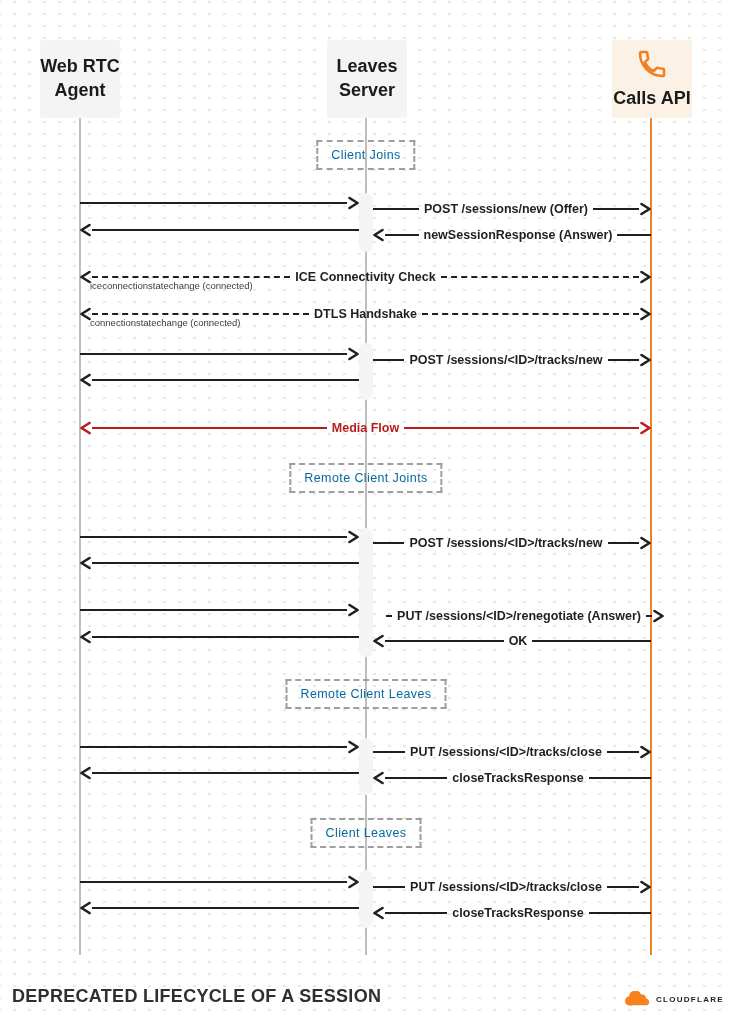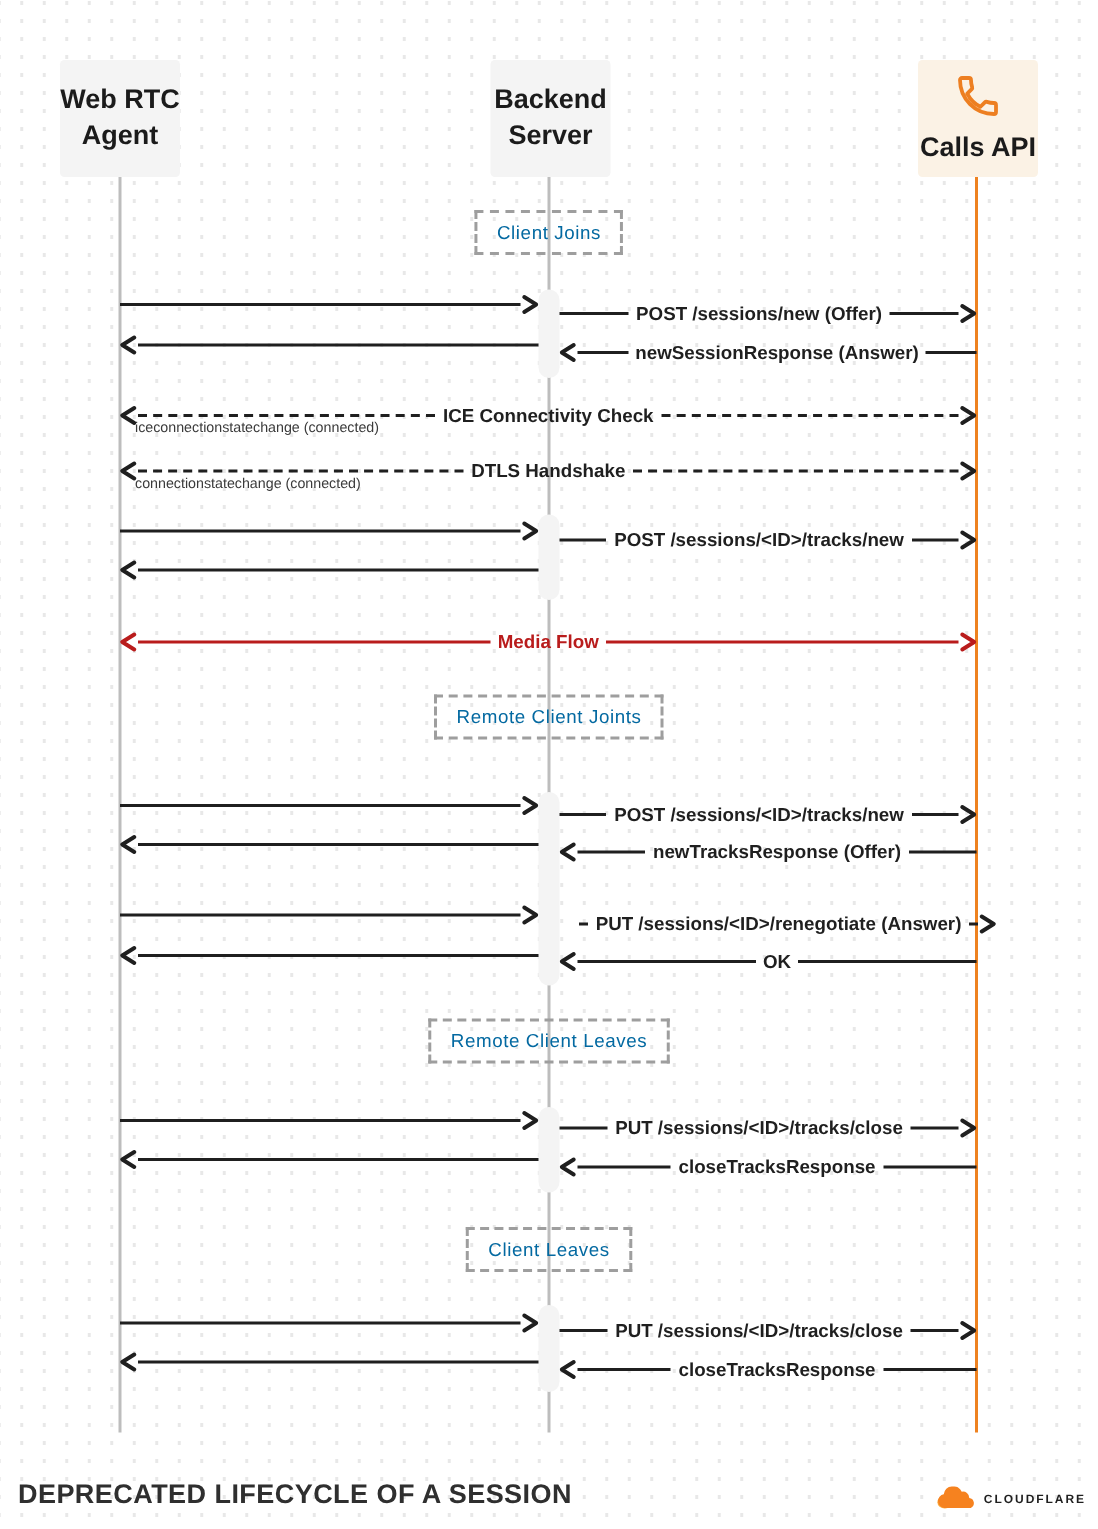--- a/index.html
+++ b/index.html
@@ -68,21 +68,21 @@
 
   <div class="lifeline webrtc"></div>
   <div class="lifeline backend"></div>
   <div class="lifeline calls"></div>
 
   <div class="actor webrtc">
     <span>Web RTC</span>
     <span>Agent</span>
   </div>
   <div class="actor backend">
-    <span>Backend</span>
+    <span>Leaves</span>
     <span>Server</span>
   </div>
   <div class="actor calls">
     <svg class="phone" width="32" height="32" viewBox="0 0 24 24">
       <path d="M6.62 10.79c1.44 2.83 3.76 5.14 6.59 6.59l2.2-2.2c.27-.27.67-.36 1.02-.24 1.12.37 2.33.57 3.57.57.55 0 1 .45 1 1V20c0 .55-.45 1-1 1-9.39 0-17-7.61-17-17 0-.55.45-1 1-1h3.5c.55 0 1 .45 1 1 0 1.25.2 2.45.57 3.57.11.35.03.74-.24 1.02l-2.21 2.2z" fill="none" stroke="#ED7F21" stroke-width="1.9" stroke-linejoin="round" stroke-linecap="round"></path>
     </svg>
     <span>Calls API</span>
   </div>
 
   <div class="footer-title">DEPRECATED LIFECYCLE OF A SESSION</div>
@@ -237,31 +237,20 @@
     <span class="seg"></span>
     <span class="lbl">POST /sessions/&lt;ID&gt;/tracks/new</span>
     <span class="seg seg2"></span>
     <span class="ah right">
         <svg width="12" height="14" viewBox="0 0 12 14">
           <path d="M2.5 2 L10.5 7 L2.5 12" fill="none" stroke="currentColor" stroke-width="2.6" stroke-linecap="round" stroke-linejoin="round"></path>
         </svg>
       </span>
 
   </div>
-    <div class="msg" style="left: 373px; top: 559px; width: 278px;">
-    <span class="ah left">
-        <svg width="12" height="14" viewBox="0 0 12 14">
-          <path d="M2.5 2 L10.5 7 L2.5 12" fill="none" stroke="currentColor" stroke-width="2.6" stroke-linecap="round" stroke-linejoin="round"></path>
-        </svg>
-      </span>
-    <span class="seg"></span>
-    <span class="lbl">newTracksResponse (Offer)</span>
-    <span class="seg seg2"></span>
-
-  </div>
     <div class="msg" style="left: 80px; top: 554px; width: 279px;">
     <span class="ah left">
         <svg width="12" height="14" viewBox="0 0 12 14">
           <path d="M2.5 2 L10.5 7 L2.5 12" fill="none" stroke="currentColor" stroke-width="2.6" stroke-linecap="round" stroke-linejoin="round"></path>
         </svg>
       </span>
     <span class="seg"></span>
 
   </div>
     <div class="msg" style="left: 80px; top: 601px; width: 279px;">

